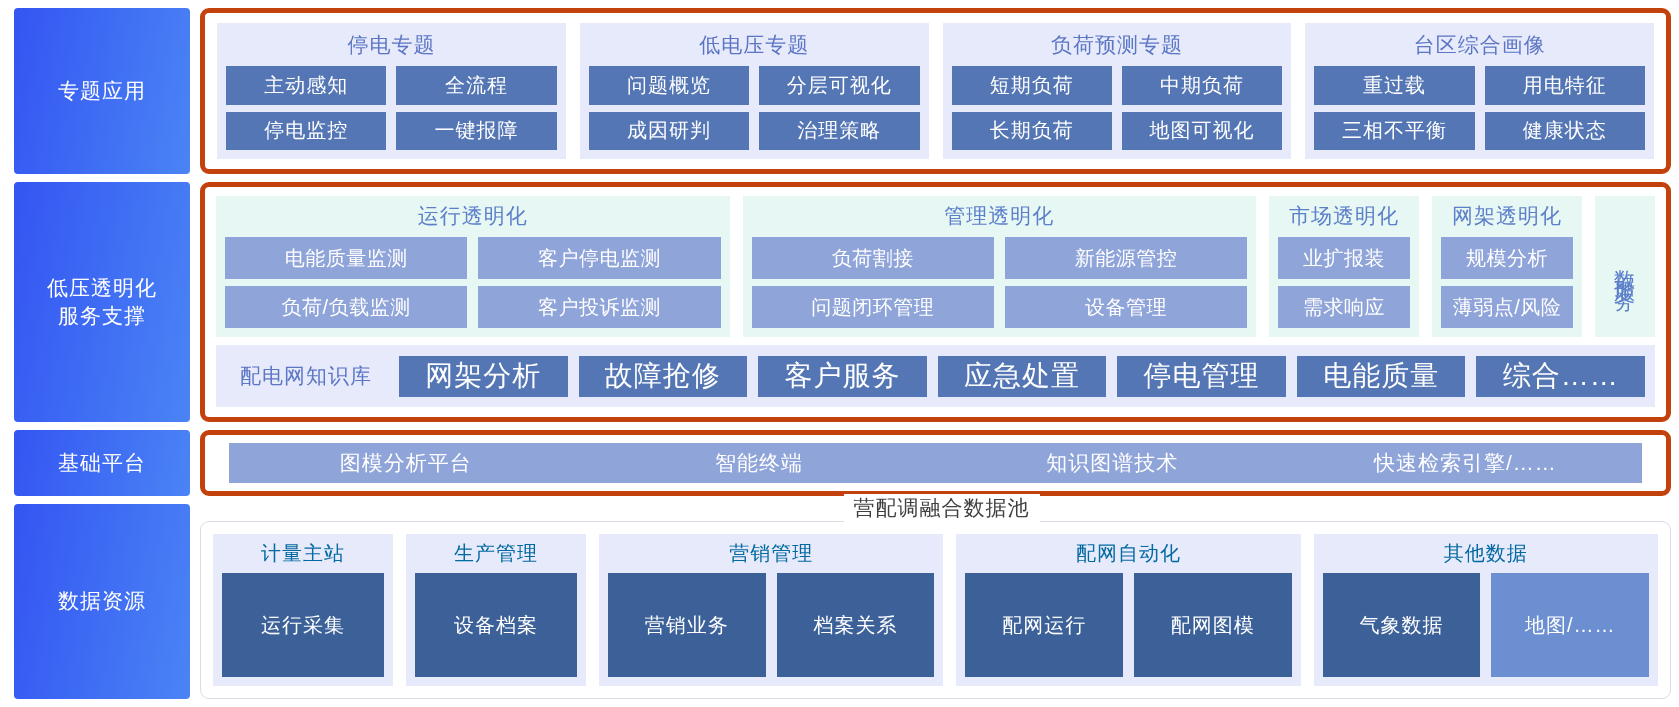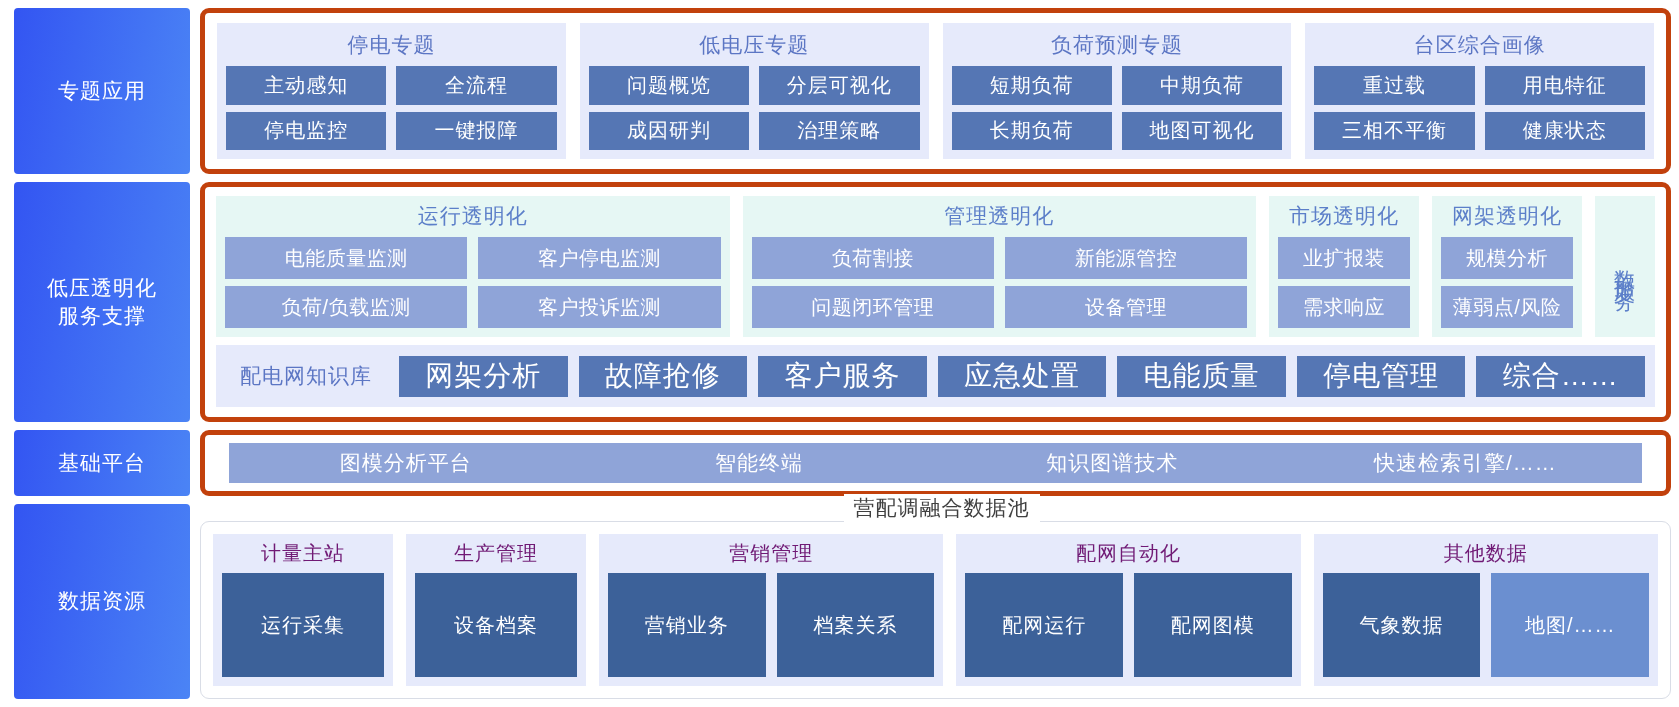--- a/index.html
+++ b/index.html
@@ -164,21 +164,21 @@
     padding:0 10px;
     width:max-content;margin:0 auto;
   }
   .data-group{
     background:#e6eafb;
     box-sizing:border-box;
     padding:4px 9px 9px;
     display:flex;flex-direction:column;
   }
   .data-group .grp-title{
-    text-align:center;font-size:20px;color:#701a75;
+    text-align:center;font-size:20px;color:#0369a1;
     padding:2px 0 6px;letter-spacing:1px;
   }
   .data-grid{flex:1 1 auto;display:flex;gap:11px;align-items:stretch;}
   .tile-navy{
     flex:1 1 0;
     background:#3c6199;color:#ffffff;
     display:flex;align-items:center;justify-content:center;
     font-size:20px;letter-spacing:1px;
     min-height:40px;
   }
@@ -288,22 +288,22 @@
         </div>
 
       </div>
 
       <div class="lv-kb">
         <div class="kb-title">配电网知识库</div>
         <div class="kb-tile">网架分析</div>
         <div class="kb-tile">故障抢修</div>
         <div class="kb-tile">客户服务</div>
         <div class="kb-tile">应急处置</div>
+        <div class="kb-tile">停电管理</div>
         <div class="kb-tile">电能质量</div>
-        <div class="kb-tile">停电管理</div>
         <div class="kb-tile">综合……</div>
       </div>
 
     </div>
   </div>
 
   <div class="row" id="row-plat">
     <div class="row-label">基础平台</div>
     <div class="row-body">
       <div class="plat-tile">图模分析平台</div>

